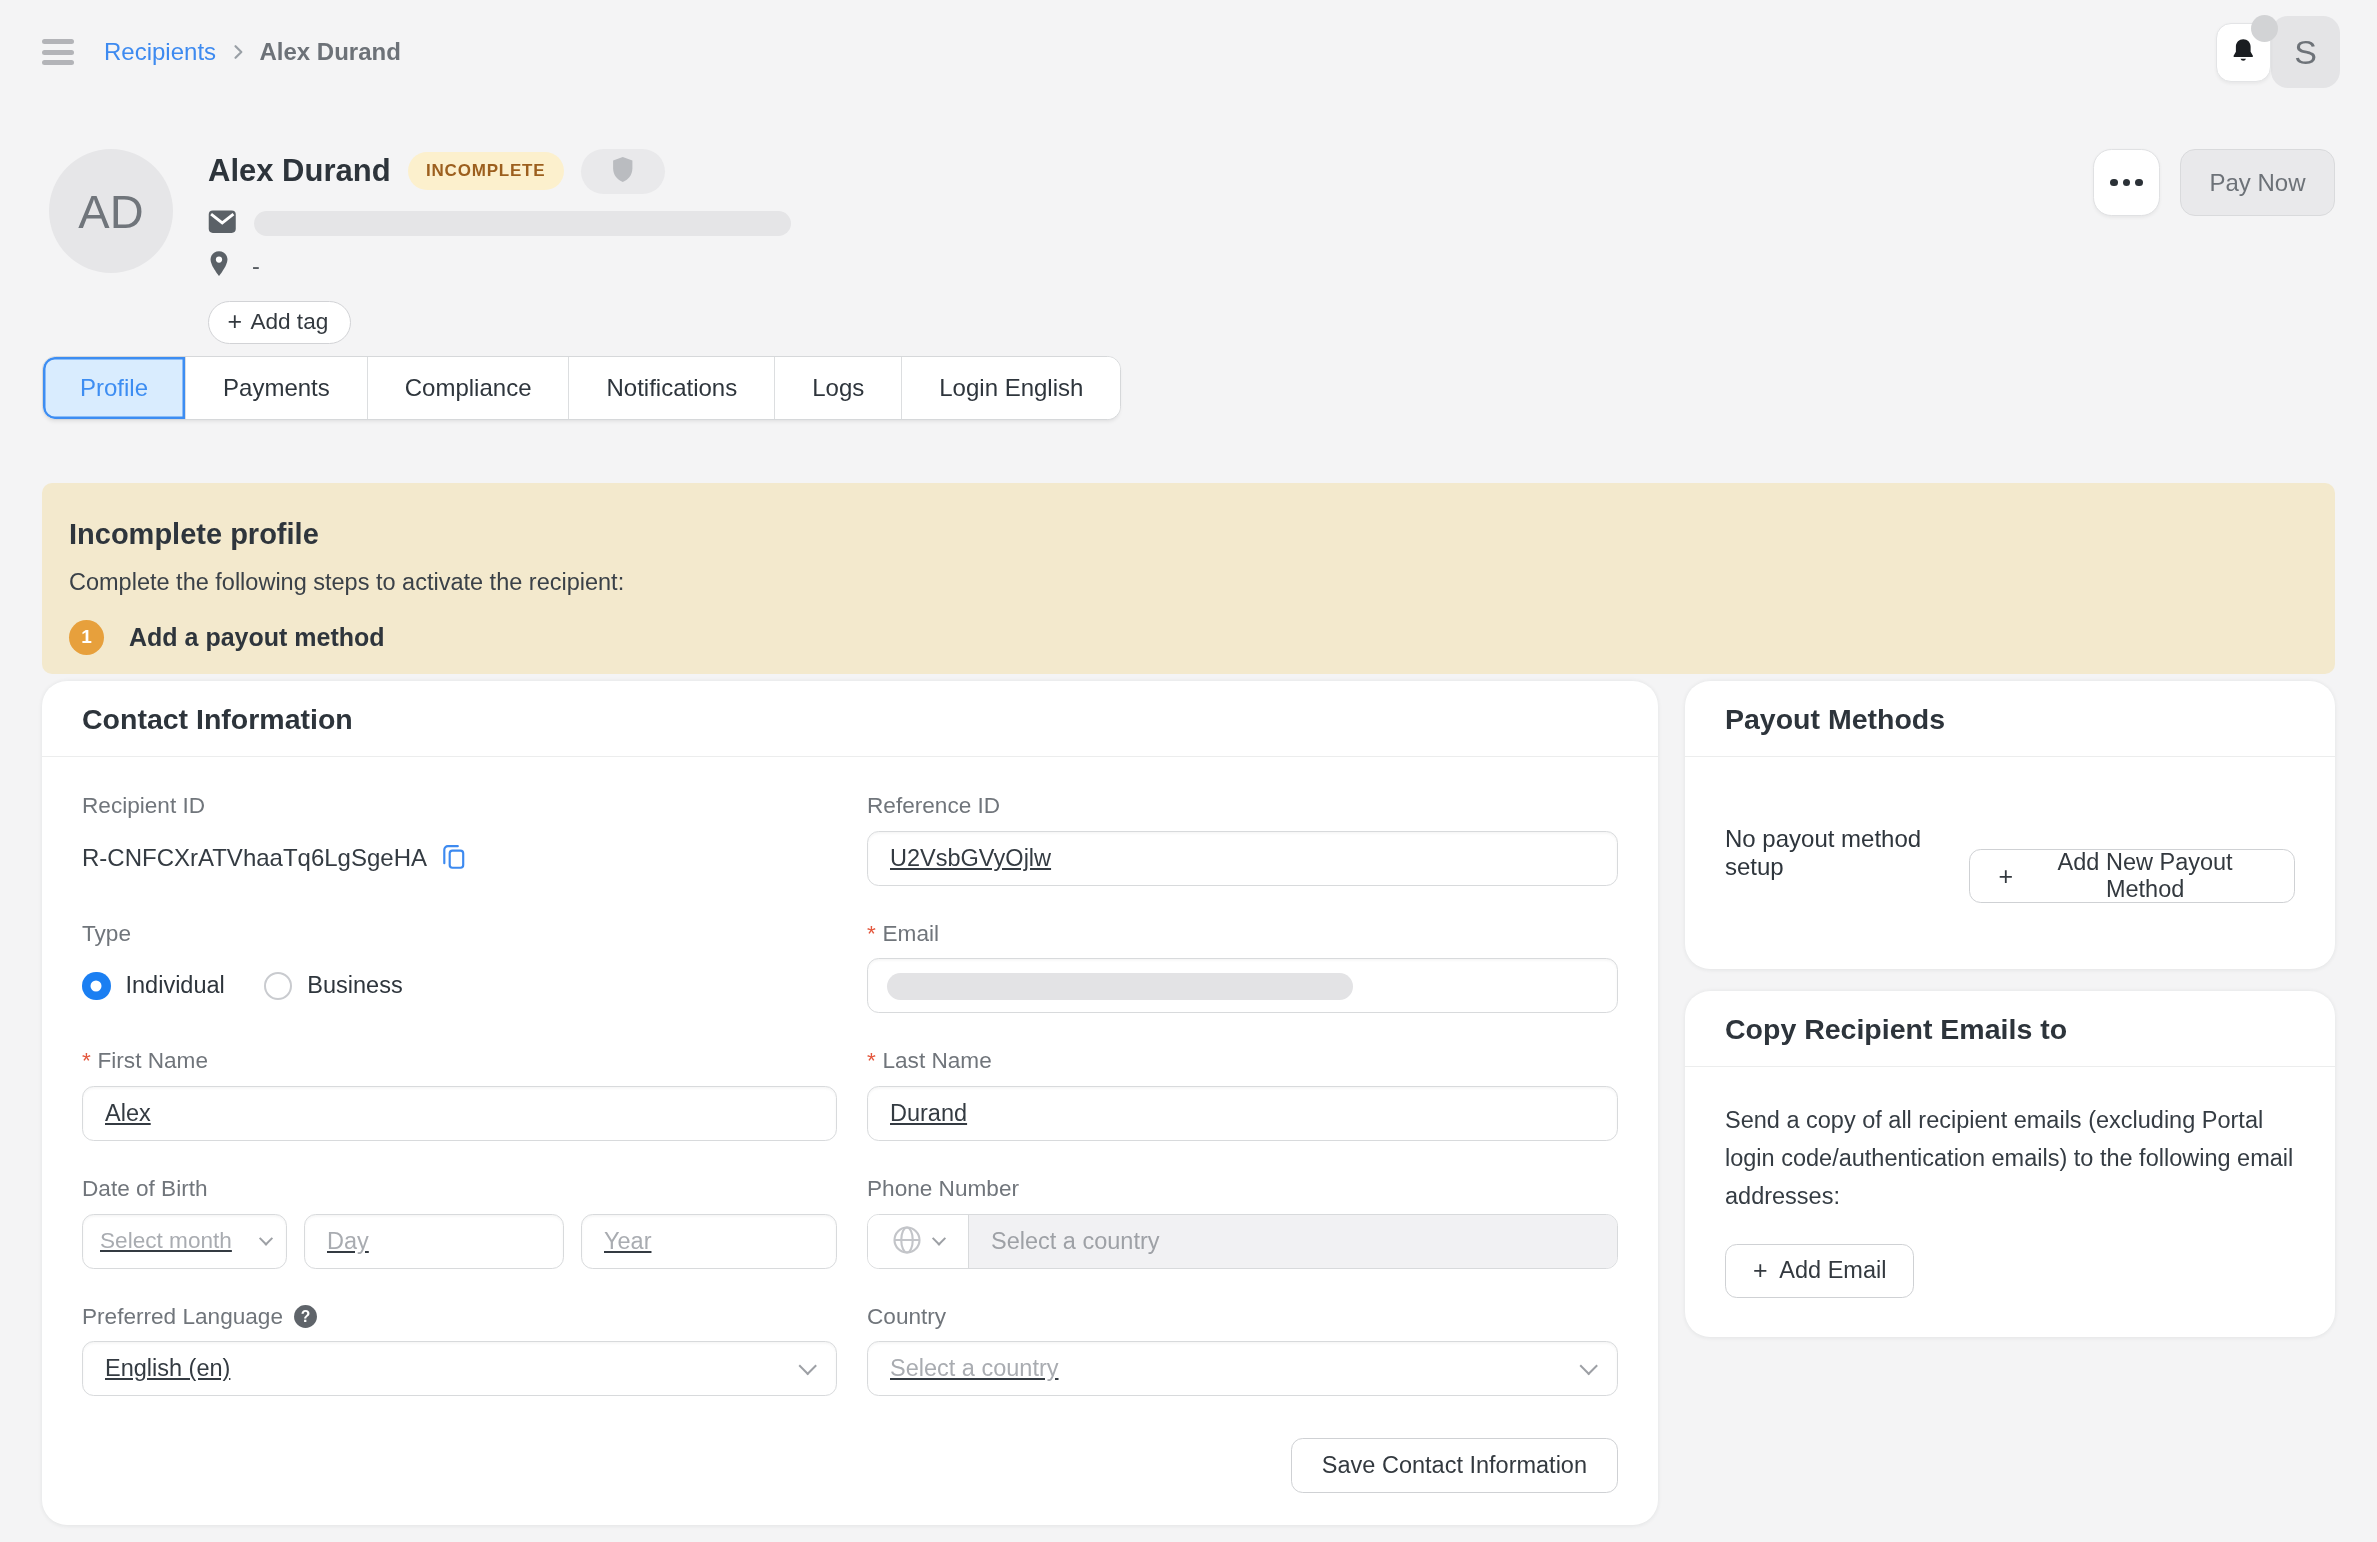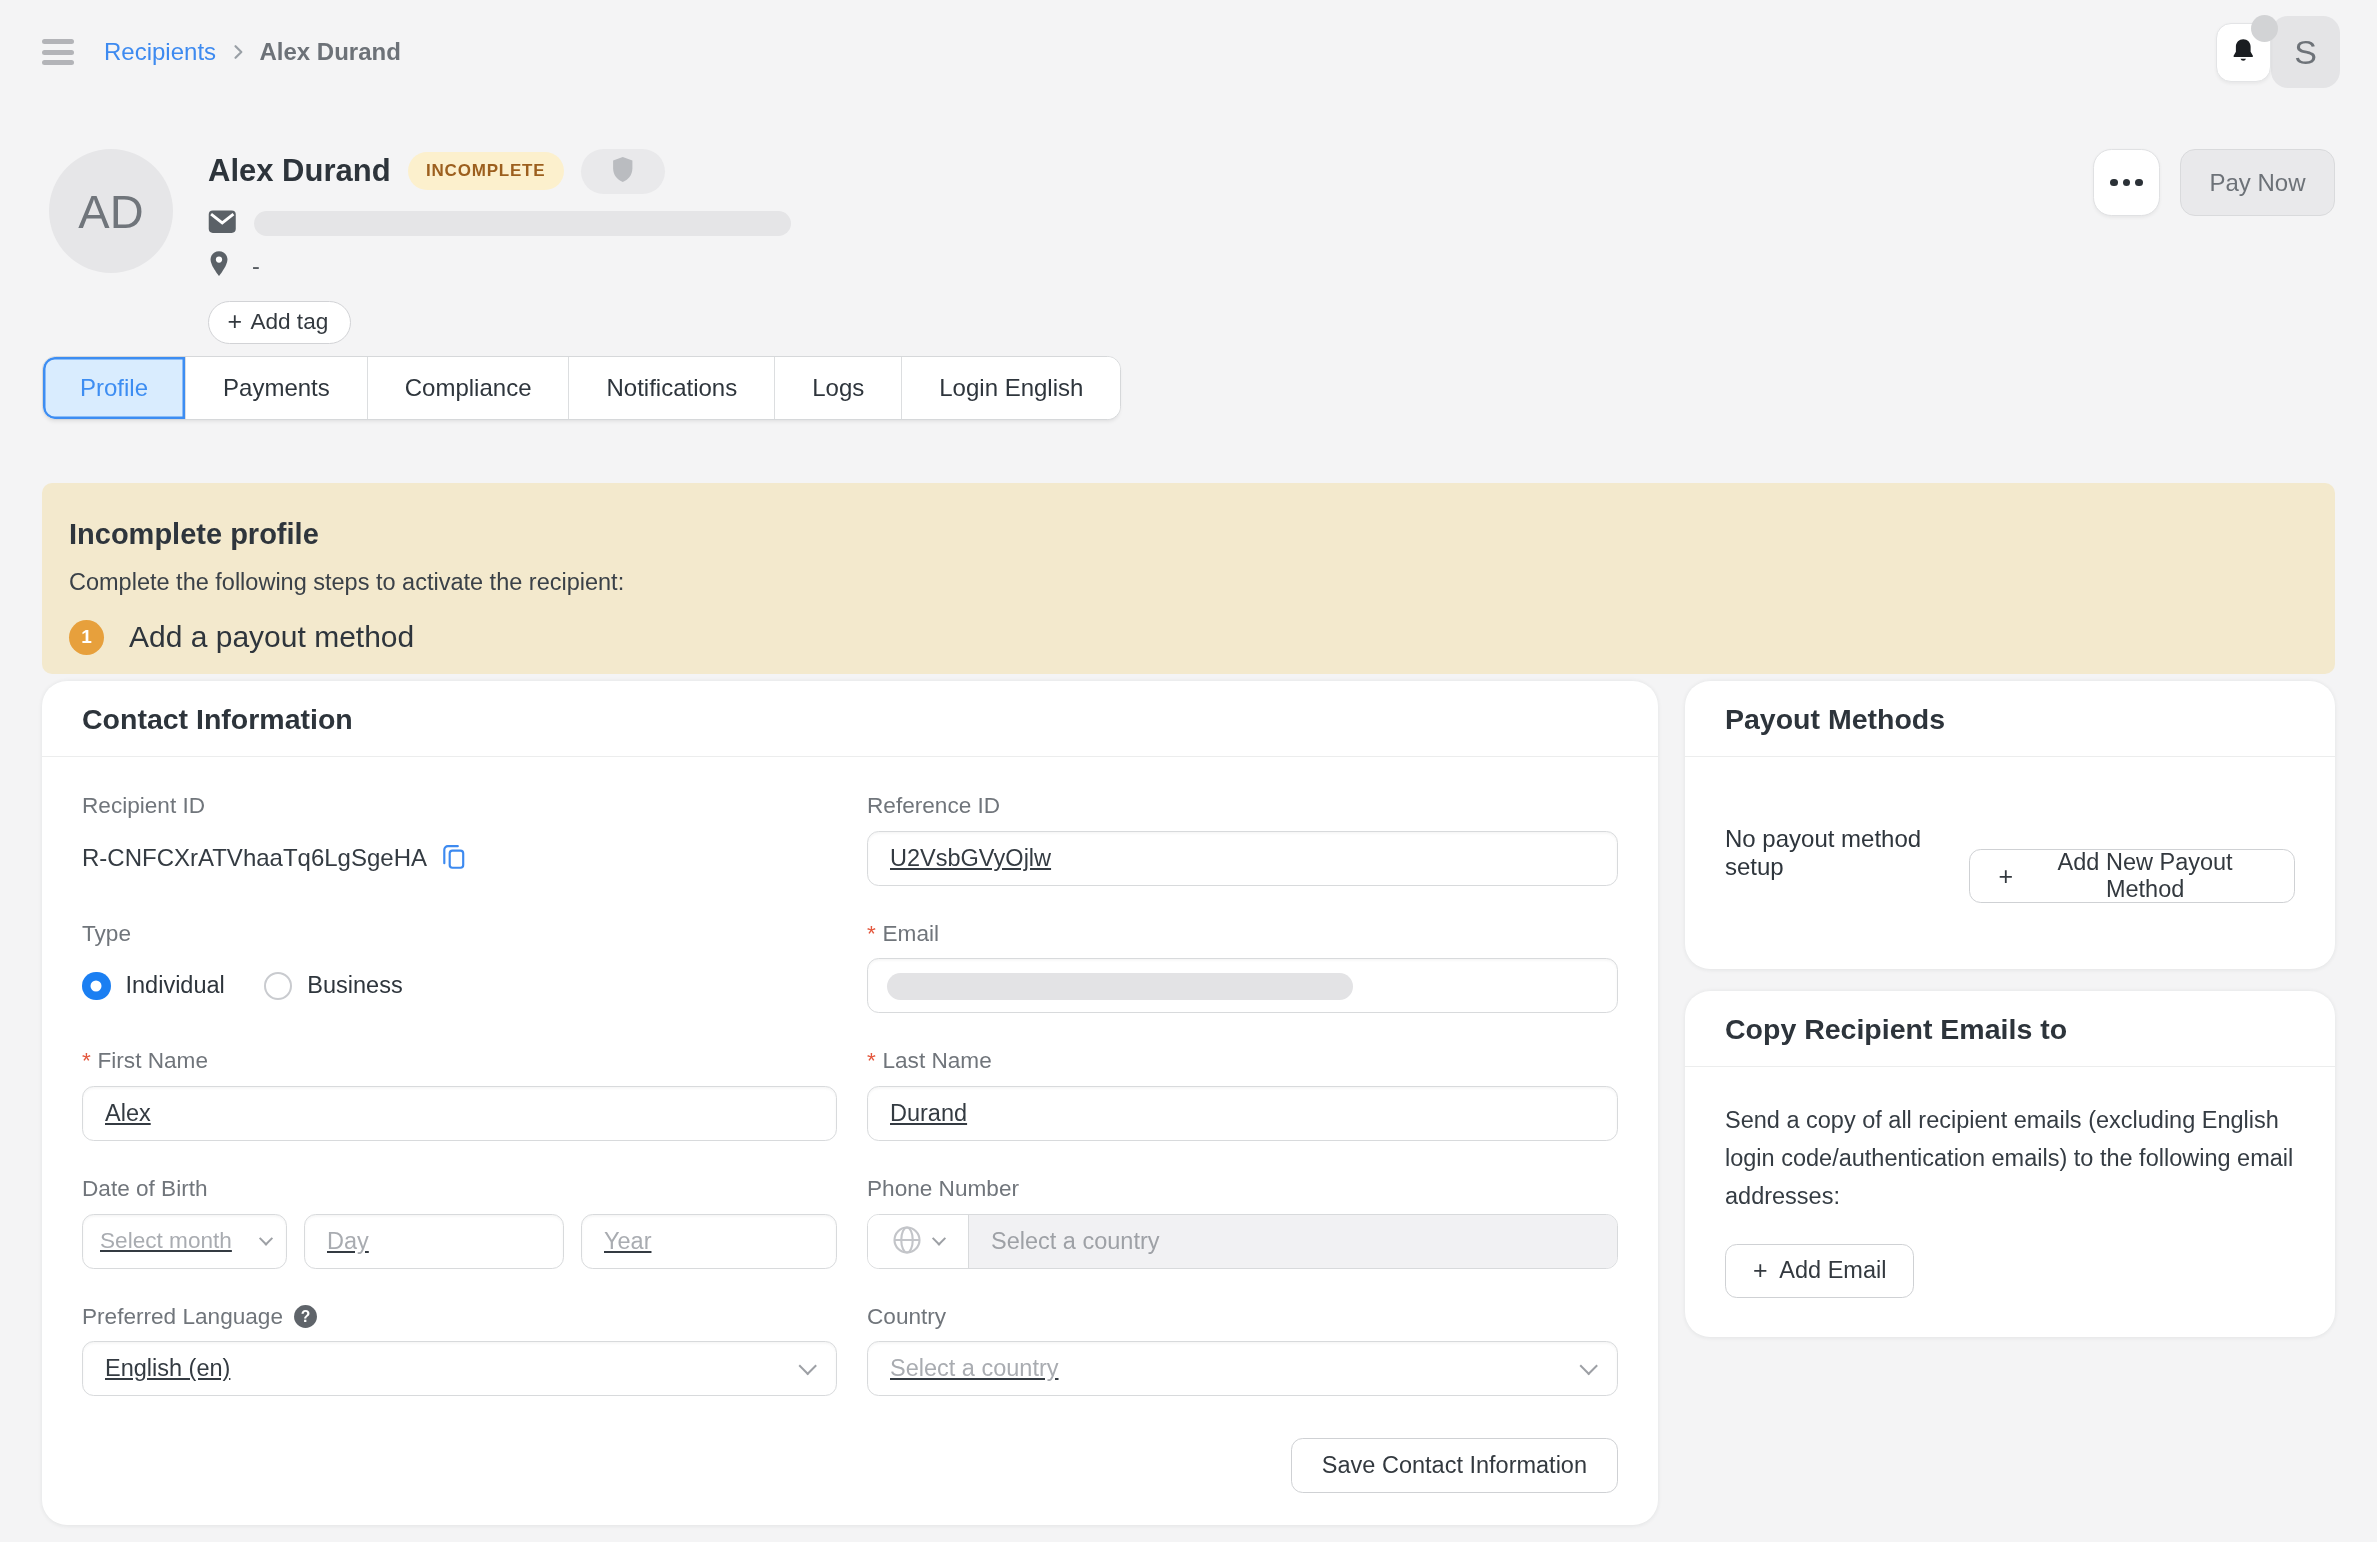--- a/index.html
+++ b/index.html
@@ -47,21 +47,21 @@
   .tab { height:62px; padding:0 37px; display:flex; align-items:center; justify-content:center; background:#fff; border:none; border-left:1.7px solid #dcdee0; font-size:24px; color:#2e353c; cursor:pointer; font-family:inherit; }
   .tab:first-child { border-left:none; }
   .tab.active { background:#d9ecfe; color:#3d8df2; box-shadow:inset 0 0 0 2.5px #3d8df2; border-radius:11.7px 0 0 11.7px; }
 
   
   .banner { position:absolute; top:483px; left:42px; right:42px; height:191px; background:#f3e9cd; border-radius:10px; padding:35px 27px; }
   .banner-title { font-size:29px; font-weight:700; color:#2e353c; }
   .banner-sub { margin-top:18.4px; font-size:23.5px; color:#3a4148; }
   .banner-step { margin-top:23.5px; display:flex; align-items:center; gap:25px; }
   .step-circle { width:35px; height:35px; border-radius:50%; background:#e7a03c; color:#fff; font-size:19px; font-weight:700; display:flex; align-items:center; justify-content:center; }
-  .step-label { font-size:30px; color:#2e353c; }
+  .step-label { font-size:25px; color:#2e353c;font-weight:bold; }
 
   
   .main { position:absolute; top:681px; left:42px; right:42px; display:flex; gap:27px; align-items:flex-start; }
   .card { background:#fff; border-radius:25px; box-shadow:0 0.8px 4.2px rgba(31,35,40,.08); }
   .card-head { padding:22px 40px 20px; border-bottom:1.7px solid #eceded; }
   .card-title { font-size:28.5px; font-weight:700; color:#2d343b; }
   .contact-card { width:1616px; }
   .contact-body { padding:35px 40px 32px; }
   .form-grid { display:grid; grid-template-columns:1fr 1fr; column-gap:30px; row-gap:34px; }
   .field-label { display:flex; align-items:center; gap:6.7px; font-size:22.6px; color:#70757b; margin-bottom:11.7px; line-height:27px; }
@@ -360,21 +360,21 @@
             <span>Add New Payout Method</span>
           </button>
         </div>
       </div>
 
       <div class="card">
         <div class="card-head">
           <span class="card-title">Copy Recipient Emails to</span>
         </div>
         <div class="copy-body">
-          <p class="copy-desc">Send a copy of all recipient emails (excluding English login code/authentication emails) to the following email addresses:</p>
+          <p class="copy-desc">Send a copy of all recipient emails (excluding Portal login code/authentication emails) to the following email addresses:</p>
           <button class="ghost-btn add-email-btn">
             <span class="plus-glyph">+</span>
             <span>Add Email</span>
           </button>
         </div>
       </div>
 
     </div>
   </div>
 

